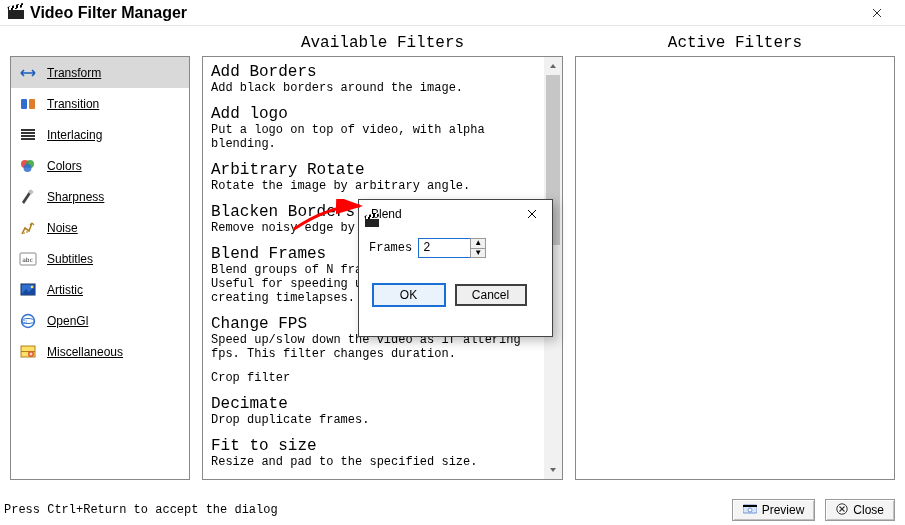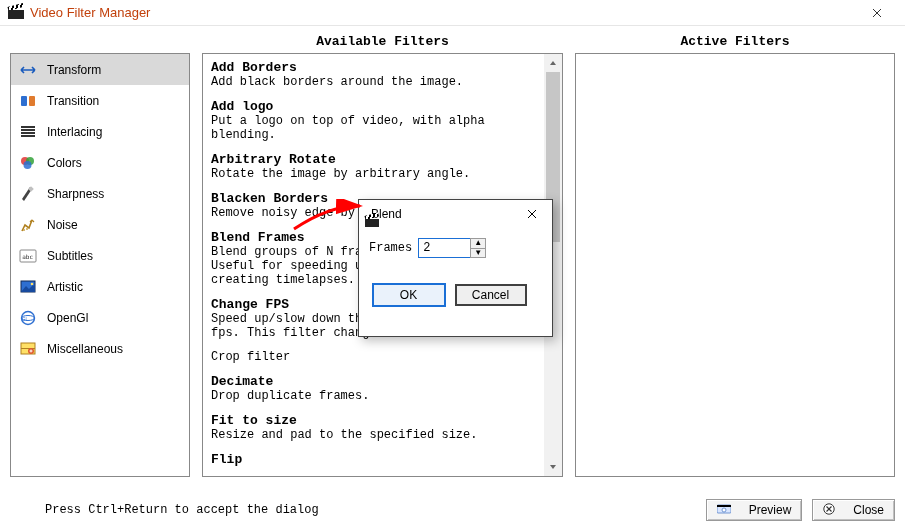--- a/index.html
+++ b/index.html
@@ -7,40 +7,40 @@
   body {
     width:905px; height:525px;
     font-family: Tahoma, "Segoe UI", sans-serif;
     font-size:12px;
     background:#fff;
     color:#000;
     position:relative;
     overflow:hidden;
   }
   .mono { font-family: "Courier New", monospace; font-size:12px; }
-  .monob { font-family: "Courier New", monospace; font-size:13px; font-weight:bold; }
+  .monob { font-family: "Courier New", monospace; font-size:16px; font-weight:normal; }
 
   
   .titlebar {
     height:26px; display:flex; align-items:center; padding:0 6px 0 8px;
     border-bottom:1px solid #e6e6e6;
   }
   .titlebar .app-icon { width:16px; height:16px; margin-right:6px; position:relative; }
   .clapper {
     width:16px; height:16px; position:relative;
   }
   .clapper .top {
     position:absolute; left:0; top:2px; width:16px; height:4px;
     background:repeating-linear-gradient(120deg,#000 0 2px,#fff 2px 4px);
     transform-origin:left center; transform:rotate(-15deg);
   }
   .clapper .body {
     position:absolute; left:0; top:5px; width:16px; height:9px; background:#222;
   }
-  .titlebar .title { color:#c2410c; font-size:13px; flex:1; }
+  .titlebar .title { color:#000000; font-size:16px; flex:1;font-weight:bold; }
   .winbtns { display:flex; gap:0; }
   .winbtn { width:44px; height:22px; display:flex; align-items:center; justify-content:center; color:#444; }
   .winbtn svg { width:10px; height:10px; }
 
   
   .client {
     position:absolute; left:0; top:26px; right:0; bottom:30px;
     display:flex; gap:12px; padding:6px 10px 6px 10px;
   }
   .panel-wrap { display:flex; flex-direction:column; }
@@ -50,20 +50,21 @@
   .panel {
     border:1px solid #888; background:#fff;
   }
 
   
   .cats { width:180px; height:424px; overflow:hidden; }
   .cat-item {
     display:flex; align-items:center; gap:10px;
     height:31px; padding:0 8px;
     cursor:default;
+    text-decoration:underline;
   }
   .cat-item.selected { background:#d9d9d9; }
   .cat-icon { width:18px; height:18px; display:flex; align-items:center; justify-content:center; }
   .cat-label { font-size:12px; }
 
   
   .avail-wrap { flex:1; }
   .avail { position:relative; height:424px; }
   .avail-scroll {
     position:absolute; left:0; top:0; right:18px; bottom:0;
@@ -87,25 +88,25 @@
     background:#c6c6c6; border-radius:0;
   }
 
   
   .active-wrap { width:320px; }
   .active { height:424px; }
 
   
   .footer {
     position:absolute; left:0; right:0; bottom:0; height:30px;
-    display:flex; align-items:center; padding:0 10px 0 4px;margin-left:41px;
+    display:flex; align-items:center; padding:0 10px 0 4px;
   }
   .hint { flex:1; color:#000; }
   .btn3d {
-    height:22px; padding:0 10px; display:inline-flex; align-items:center; gap:18px;
+    height:22px; padding:0 10px; display:inline-flex; align-items:center; gap:5px;
     background:#f4f4f4; border:1px solid #999;
     box-shadow:inset 1px 1px 0 #fff, inset -1px -1px 0 #c0c0c0;
     font-size:12px;
     justify-content:flex-end;
   }
   .footer .btn3d { margin-left:10px; }
 
   
   .modal {
     position:absolute; left:358px; top:199px; width:195px; height:138px;

